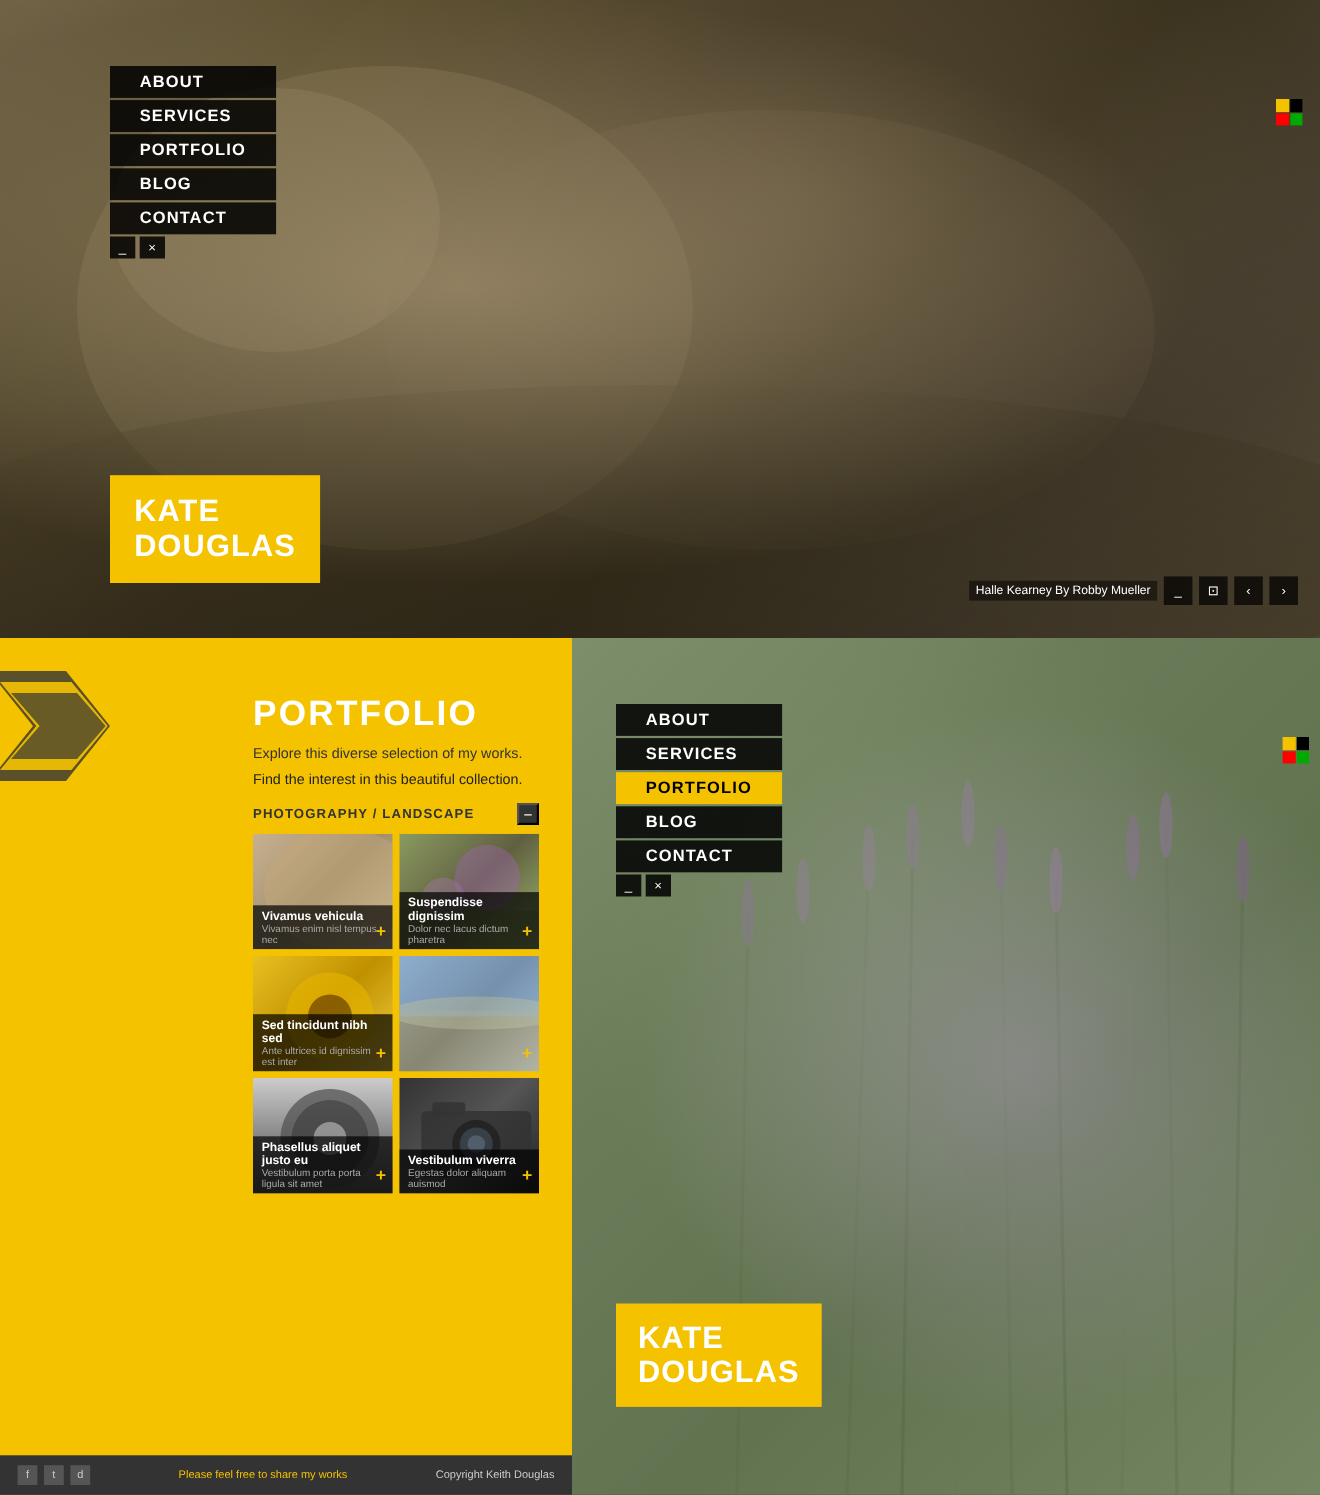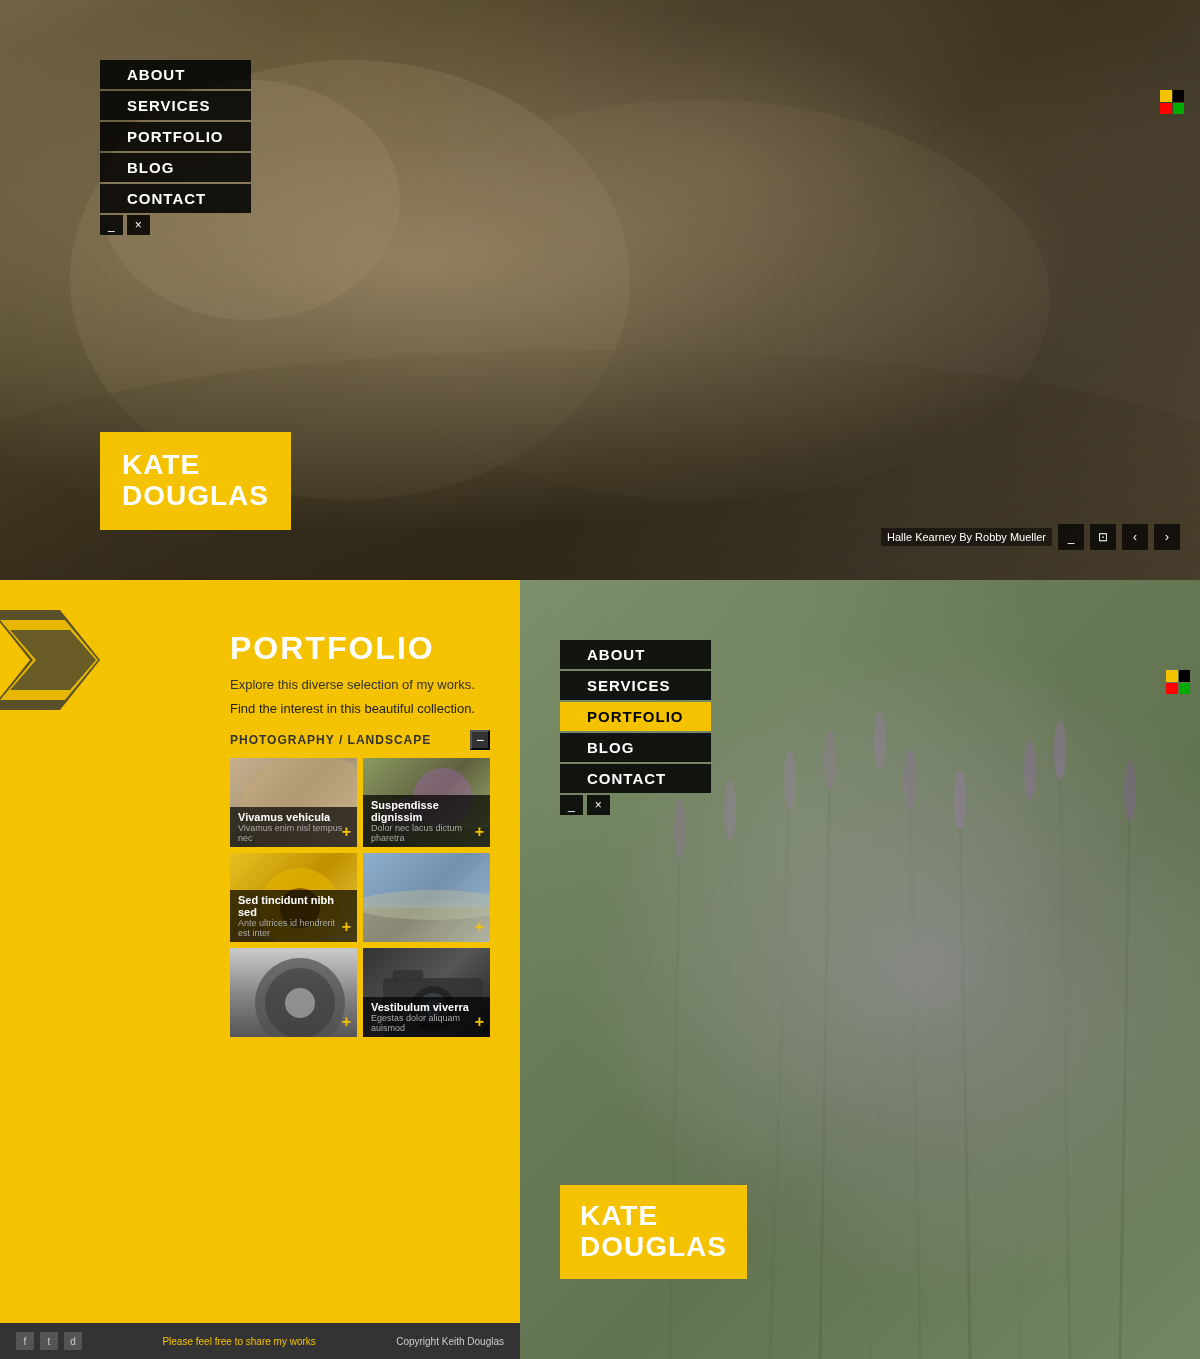--- a/index.html
+++ b/index.html
@@ -201,21 +201,21 @@
       cursor: pointer;
     }
     .grid-2col {
       display: grid;
       grid-template-columns: 1fr 1fr;
       gap: 6px;
       margin-bottom: 6px;
     }
     .portfolio-item {
       position: relative;
-      height: 89px;
+      height: 105px;
       overflow: hidden;
       cursor: pointer;
     }
     .portfolio-item-bg {
       width: 100%;
       height: 100%;
       background-size: cover;
       background-position: center;
     }
     .portfolio-item-overlay {
@@ -442,21 +442,21 @@
       <div class="grid-2col">
         <div class="portfolio-item">
           <div class="portfolio-item-bg bg-sunflower">
             <svg width="100%" height="100%" style="opacity:0.8">
               <circle cx="70" cy="55" r="40" fill="rgba(230,180,0,0.8)"></circle>
               <circle cx="70" cy="55" r="20" fill="rgba(100,60,0,0.8)"></circle>
             </svg>
           </div>
           <div class="portfolio-item-overlay">
             <div class="portfolio-item-title">Sed tincidunt nibh sed</div>
-            <div class="portfolio-item-desc">Ante ultrices id hendrerit est inter</div>
+            <div class="portfolio-item-desc">Ante ultrices id dignissim est inter</div>
           </div>
           <span class="portfolio-item-plus">+</span>
         </div>
         <div class="portfolio-item">
           <div class="portfolio-item-bg bg-field">
             <svg width="100%" height="100%" style="opacity:0.8">
               <rect x="0" y="50" width="140" height="60" fill="rgba(180,160,100,0.6)"></rect>
               <rect x="0" y="0" width="140" height="55" fill="rgba(140,180,220,0.6)"></rect>
               <ellipse cx="70" cy="52" rx="80" ry="15" fill="rgba(200,200,160,0.5)"></ellipse>
             </svg>
@@ -466,20 +466,24 @@
       </div>
 
       <div class="grid-2col">
         <div class="portfolio-item">
           <div class="portfolio-item-bg bg-speaker">
             <svg width="100%" height="100%" style="opacity:0.9">
               <circle cx="70" cy="55" r="45" fill="rgba(80,80,80,0.8)"></circle>
               <circle cx="70" cy="55" r="35" fill="rgba(60,60,60,0.8)"></circle>
               <circle cx="70" cy="55" r="15" fill="rgba(200,200,200,0.6)"></circle>
             </svg>
+          </div>
+          <div class="portfolio-item-overlay">
+            <div class="portfolio-item-title">Phasellus aliquet justo eu</div>
+            <div class="portfolio-item-desc">Vestibulum porta porta ligula sit amet</div>
           </div>
           <span class="portfolio-item-plus">+</span>
         </div>
         <div class="portfolio-item">
           <div class="portfolio-item-bg bg-camera">
             <svg width="100%" height="100%" style="opacity:0.9">
               <rect x="20" y="30" width="100" height="60" rx="5" fill="rgba(50,50,50,0.9)"></rect>
               <circle cx="70" cy="60" r="22" fill="rgba(30,30,30,0.9)"></circle>
               <circle cx="70" cy="60" r="15" fill="rgba(60,70,80,0.8)"></circle>
               <circle cx="70" cy="60" r="8" fill="rgba(100,120,140,0.6)"></circle>

